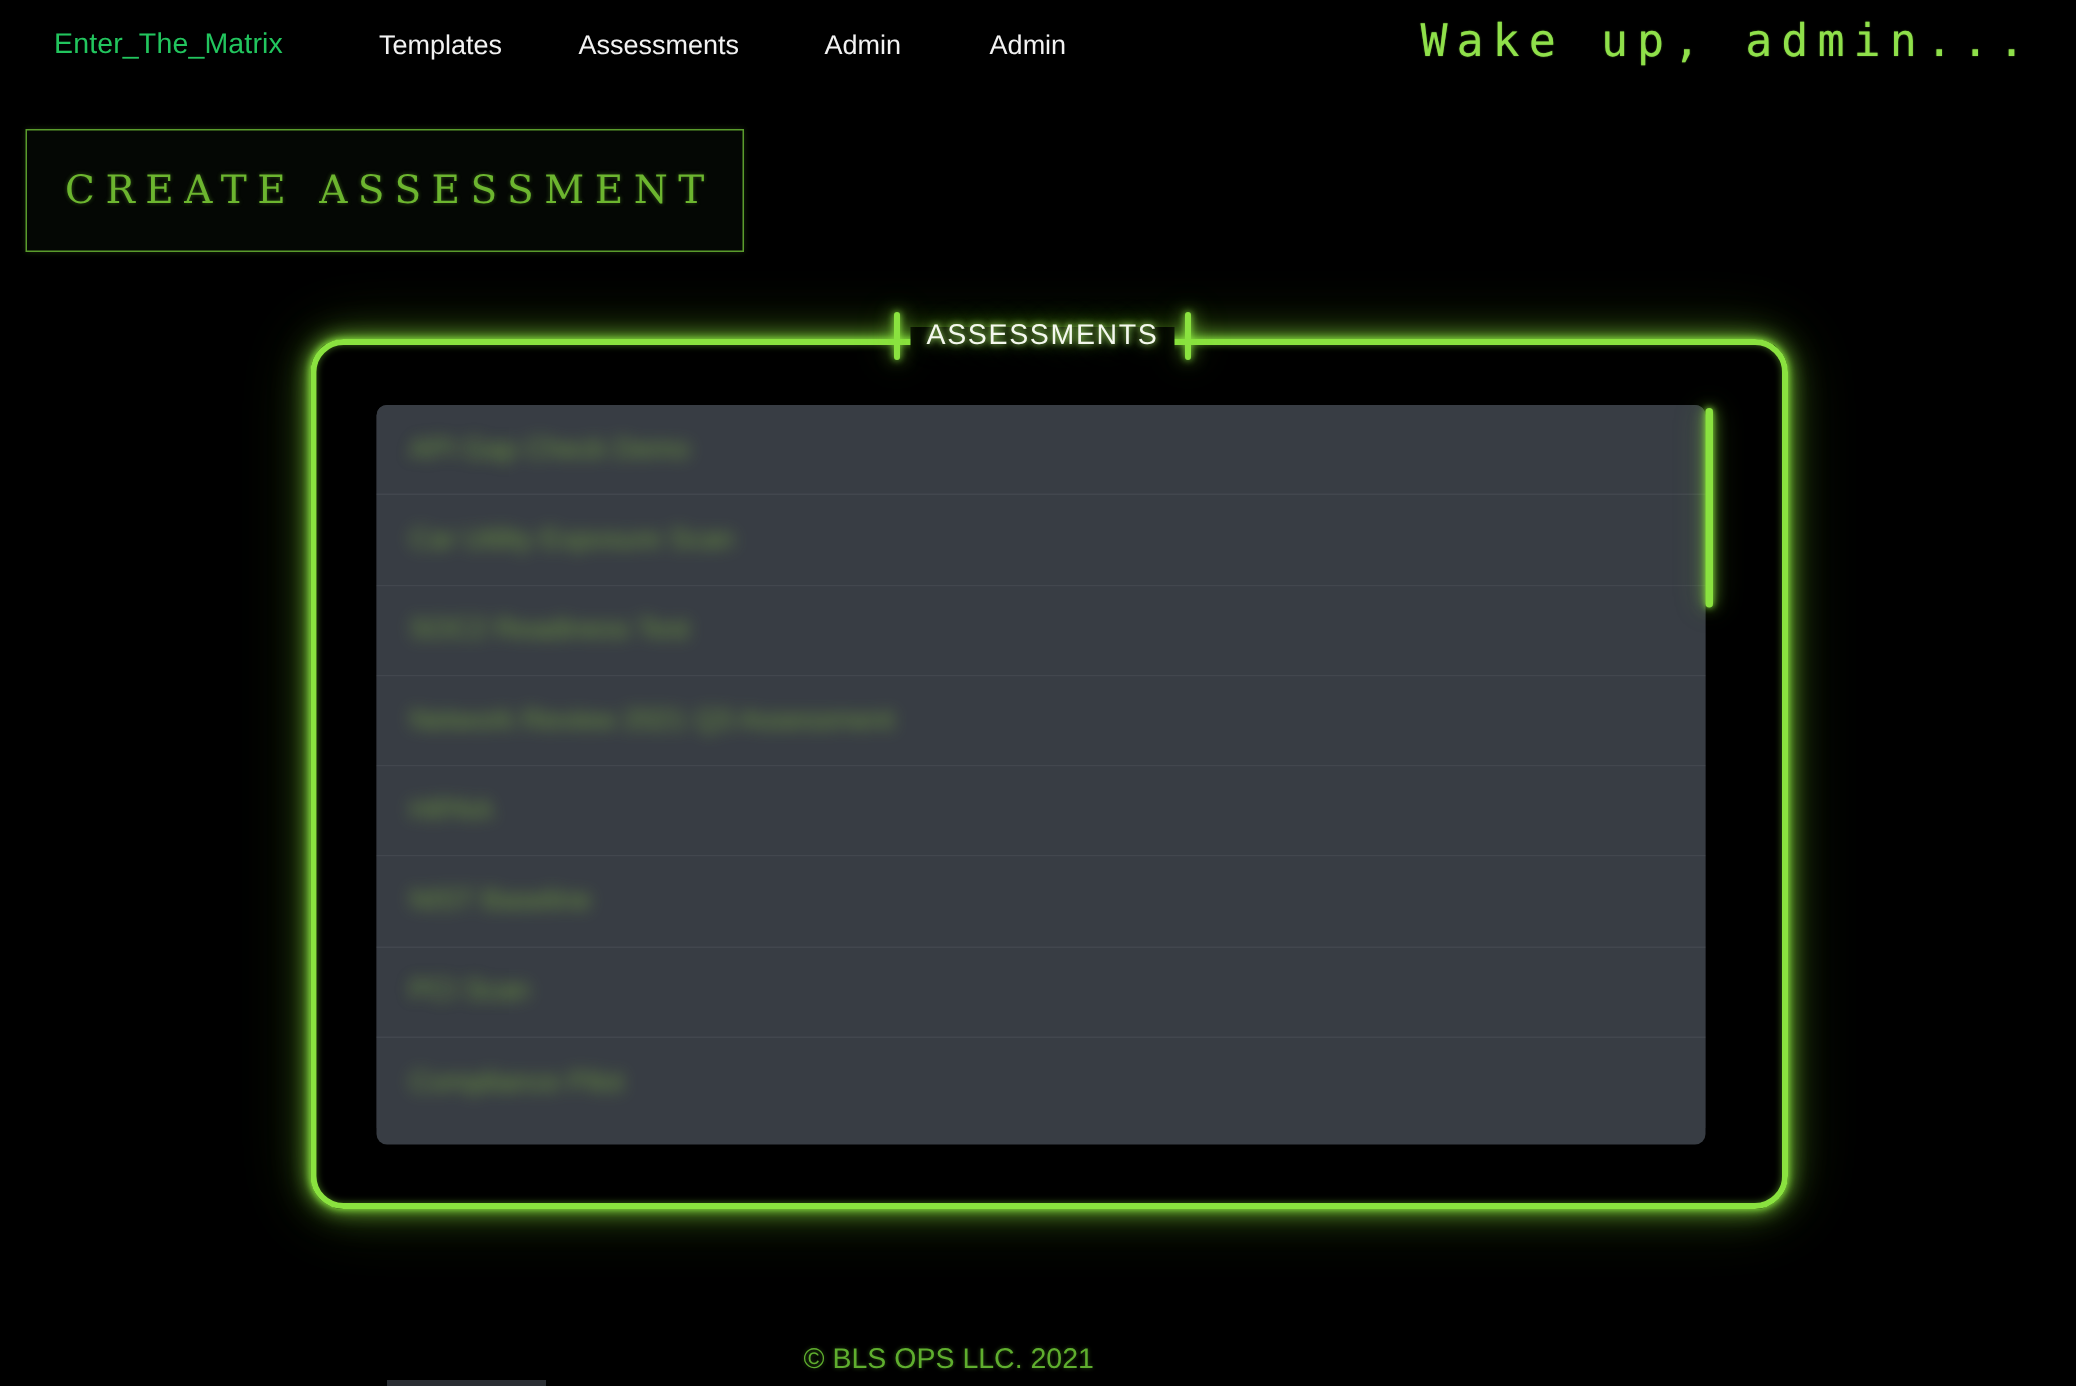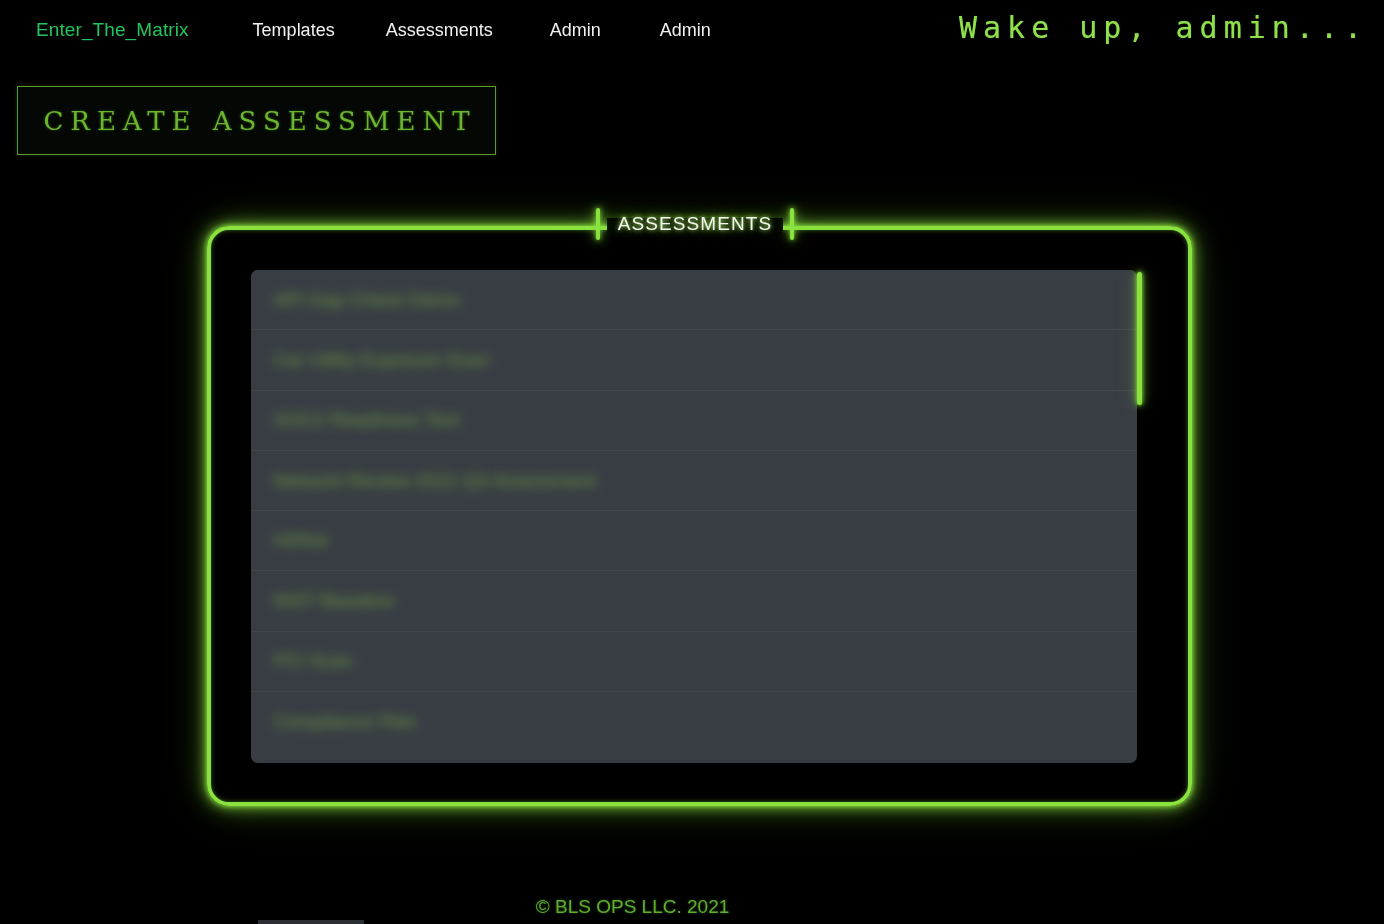--- a/index.html
+++ b/index.html
@@ -49,37 +49,37 @@
     cursor: pointer;
     white-space: nowrap;
   }
   .nav-sp-1 { width: 60px; }
   .nav-sp-2 { width: 47px; }
   .nav-sp-3 { width: 53px; }
   .nav-sp-4 { width: 55px; }
 
   .nav-greeting {
     position: absolute;
-    right: 16px;
+    right: 28px;
     top: 10px;
     font-family: "DejaVu Sans Mono", "Liberation Mono", monospace;
     font-size: 30px;
     letter-spacing: 6px;
     color: #8fe04a;
     white-space: nowrap;
     text-shadow: 0 0 1px rgba(143,224,74,0.6);
   }
 
   
   .create-btn {
     position: absolute;
     left: 17px;
     top: 86px;
     width: 479px;
-    height: 69px;
+    height: 82px;
     border: 1px solid #5a9c2c;
     background: #040704;
     display: flex;
     align-items: center;
     justify-content: center;
     cursor: pointer;
     box-shadow: 0 0 4px rgba(110,190,60,0.22);
   }
   .create-btn-label {
     font-family: "DejaVu Serif", "Liberation Serif", serif;

